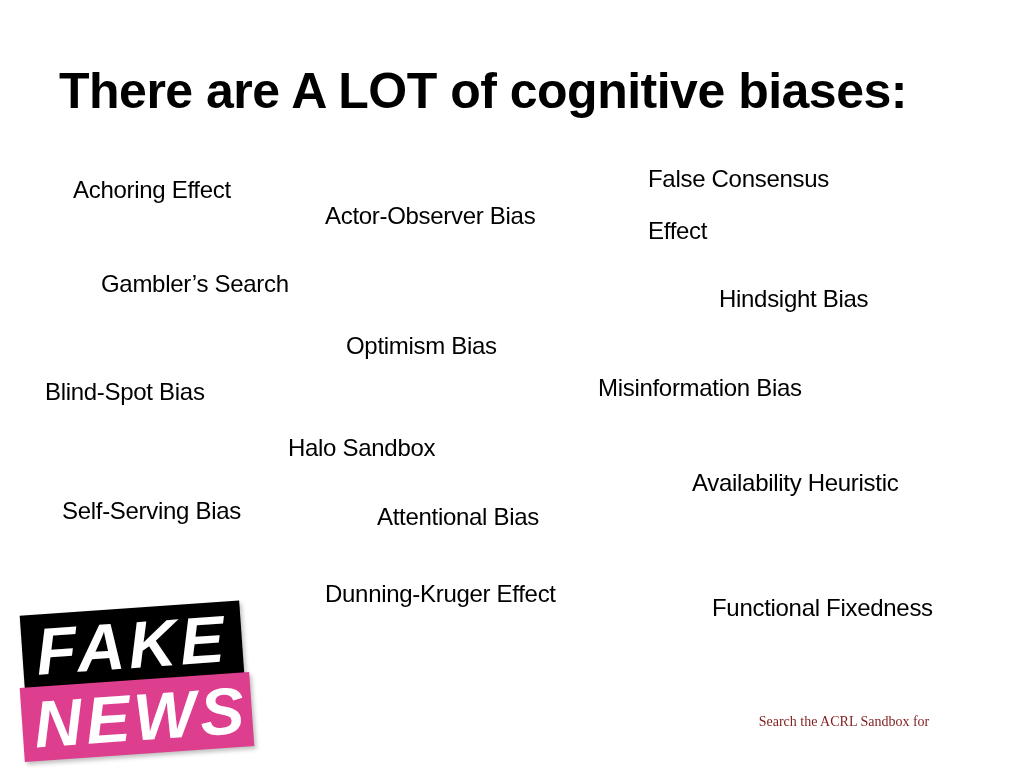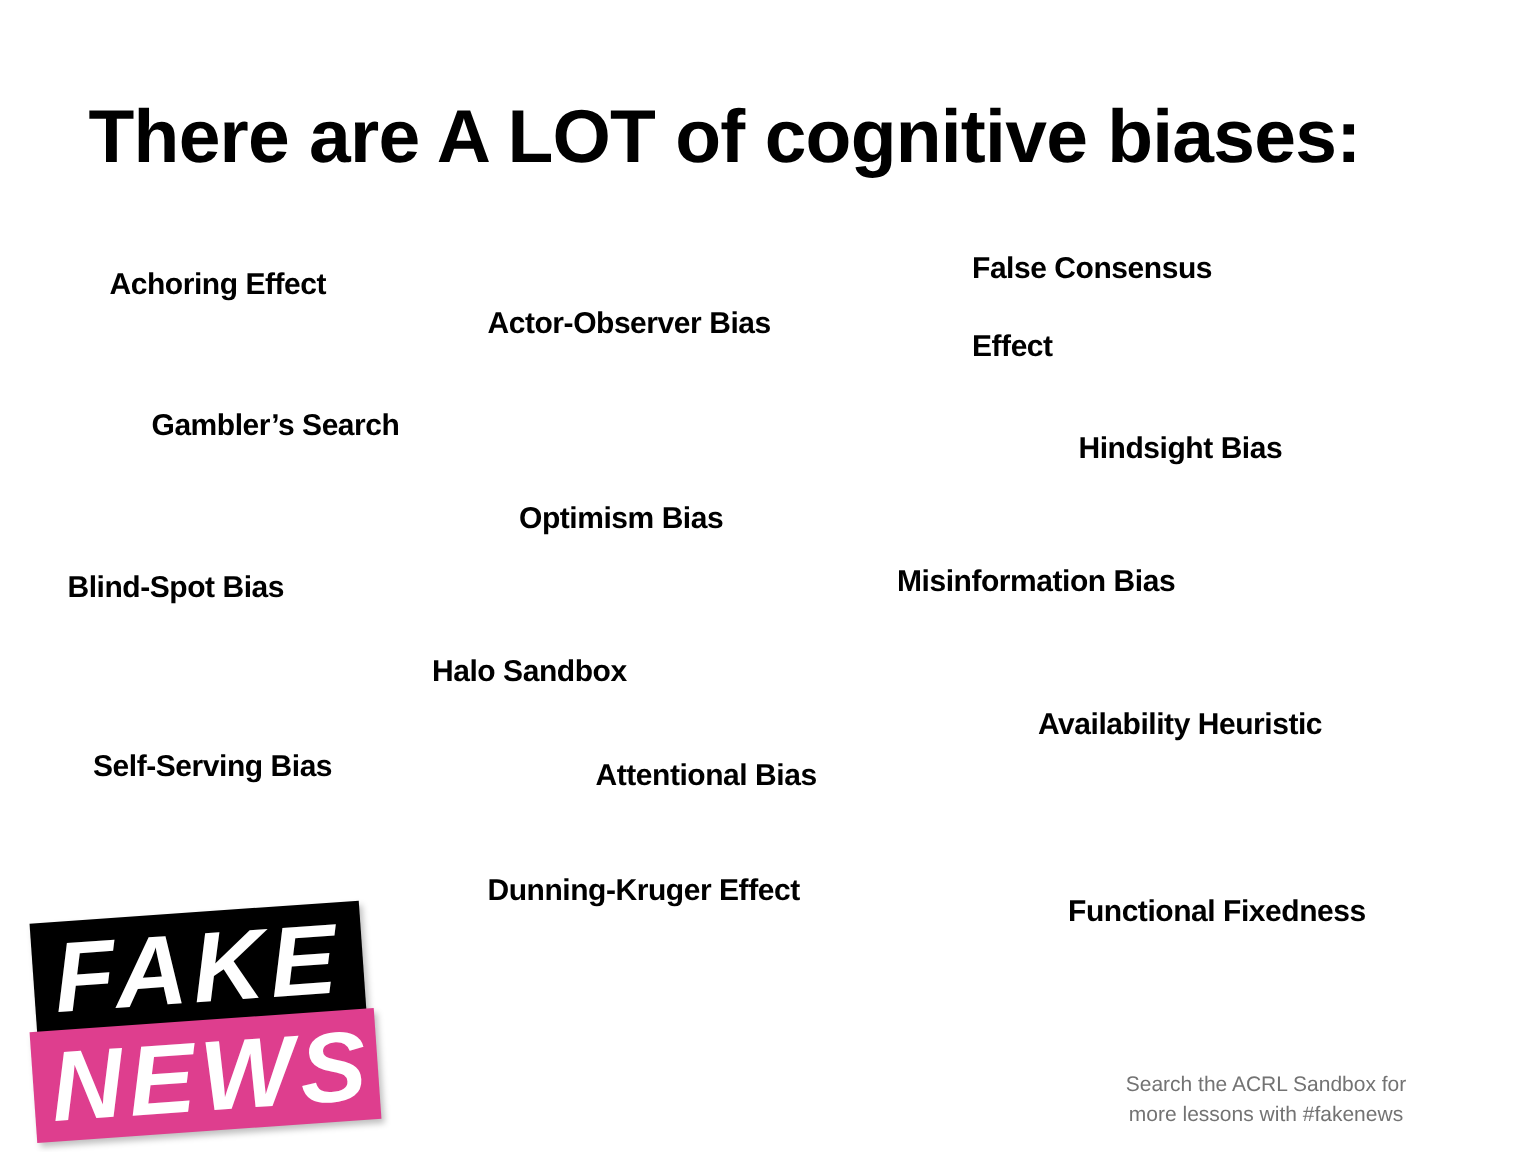--- a/index.html
+++ b/index.html
@@ -1,57 +1,56 @@
 <!DOCTYPE html>
 <html><head>
 <meta charset="utf-8">
 <style>
   html, body { margin:0; padding:0; }
   body { width:1024px; height:768px; background:#ffffff; position:relative; overflow:hidden;
          font-family:"Liberation Sans", "DejaVu Sans", sans-serif; color:#000; }
   .title { position:absolute; left:34px; top:62px; font-size:50px; font-weight:bold; letter-spacing:-0.5px; white-space:nowrap;margin-left:25px; }
-  .item { position:absolute; font-size:20px; font-weight:bold; line-height:36px; white-space:nowrap; letter-spacing:-0.3px; }
+  .item { position:absolute; font-size:24px; font-weight:normal; line-height:36px; white-space:nowrap; letter-spacing:-0.3px; }
   .logo { position:absolute; left:8px; top:600px; width:250px; height:160px; }
   .logo .black { position:absolute; left:14px; top:8px; width:220px; height:74px; background:#000;
                  transform:rotate(-4deg); box-shadow:2px 3px 4px rgba(0,0,0,0.25); }
   .logo .pink { position:absolute; left:14px; top:80px; width:230px; height:74px; background:#de3e8e;
                 transform:rotate(-4deg); box-shadow:2px 3px 4px rgba(0,0,0,0.25); }
   .logo .word { position:absolute; color:#fff; font-weight:bold; font-style:italic; font-size:66px;
                 line-height:74px; letter-spacing:4px; transform:rotate(-4deg); white-space:nowrap; }
   .logo .fake { left:28px; top:8px; }
   .logo .news { left:26px; top:80px; }
   .footer { position:absolute; left:736px; top:712px; width:216px; text-align:center; font-size:14px;
-            line-height:20px; color:#737373; }
+            line-height:20px; color:#7f1d1d;font-family:Liberation Serif, serif; }
 </style>
 </head>
 <body>
 
 <div class="title">There are A LOT of cognitive biases:</div>
 
 <div>
   <div class="item" style="left:73px;top:172px">Achoring Effect</div>
   <div class="item" style="left:325px;top:198px">Actor-Observer Bias</div>
   <div class="item" style="left:648px;top:161px">False Consensus</div>
   <div class="item" style="left:648px;top:213px">Effect</div>
   <div class="item" style="left:101px;top:266px">Gambler’s Search</div>
   <div class="item" style="left:719px;top:281px">Hindsight Bias</div>
   <div class="item" style="left:346px;top:328px">Optimism Bias</div>
   <div class="item" style="left:45px;top:374px">Blind-Spot Bias</div>
   <div class="item" style="left:598px;top:370px">Misinformation Bias</div>
   <div class="item" style="left:288px;top:430px">Halo Sandbox</div>
   <div class="item" style="left:692px;top:465px">Availability Heuristic</div>
   <div class="item" style="left:62px;top:493px">Self-Serving Bias</div>
-  <div class="item" style="left:397px;top:499px">Attentional Bias</div>
+  <div class="item" style="left:377px;top:499px">Attentional Bias</div>
   <div class="item" style="left:712px;top:590px">Functional Fixedness</div>
   <div class="item" style="left:325px;top:576px">Dunning-Kruger Effect</div>
 </div>
 
 <div class="logo">
   <div class="black"></div>
   <div class="pink"></div>
   <div class="word fake">FAKE</div>
   <div class="word news">NEWS</div>
 </div>
 
 <div class="footer">
   <div>Search the ACRL Sandbox for</div>
-  <div>more lessons with #fakenews</div>
 </div>
 
 </body></html>

